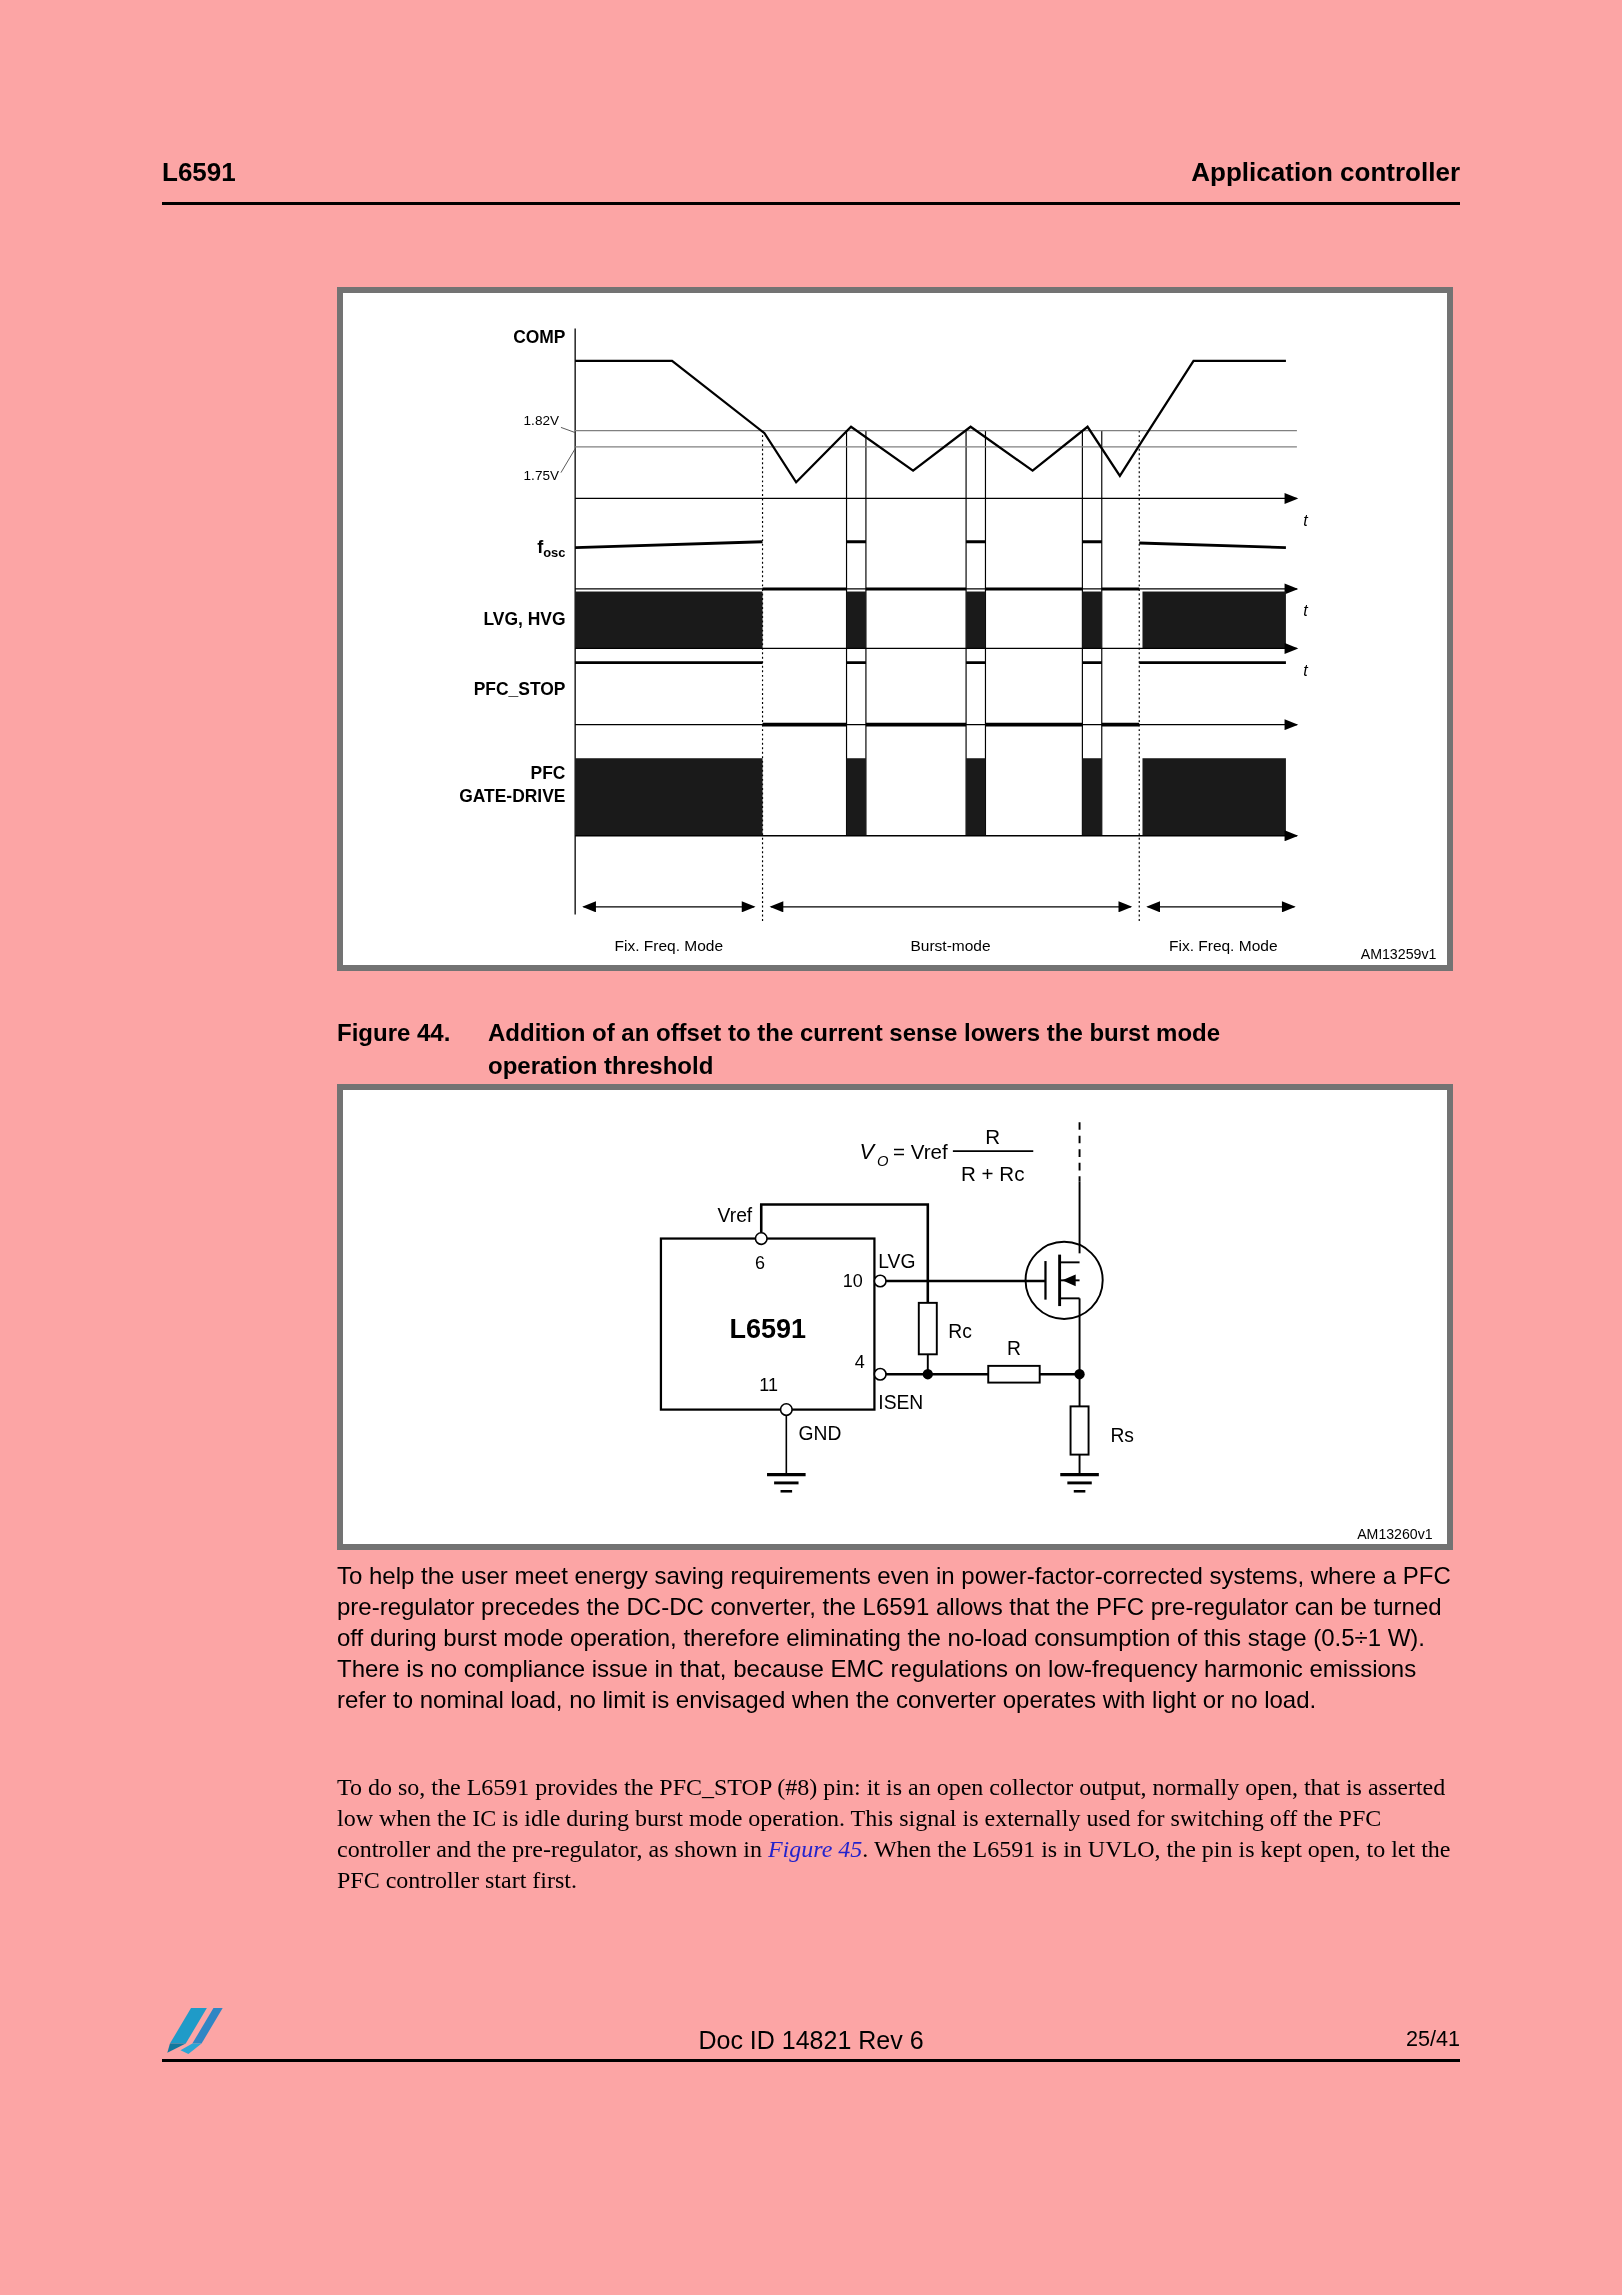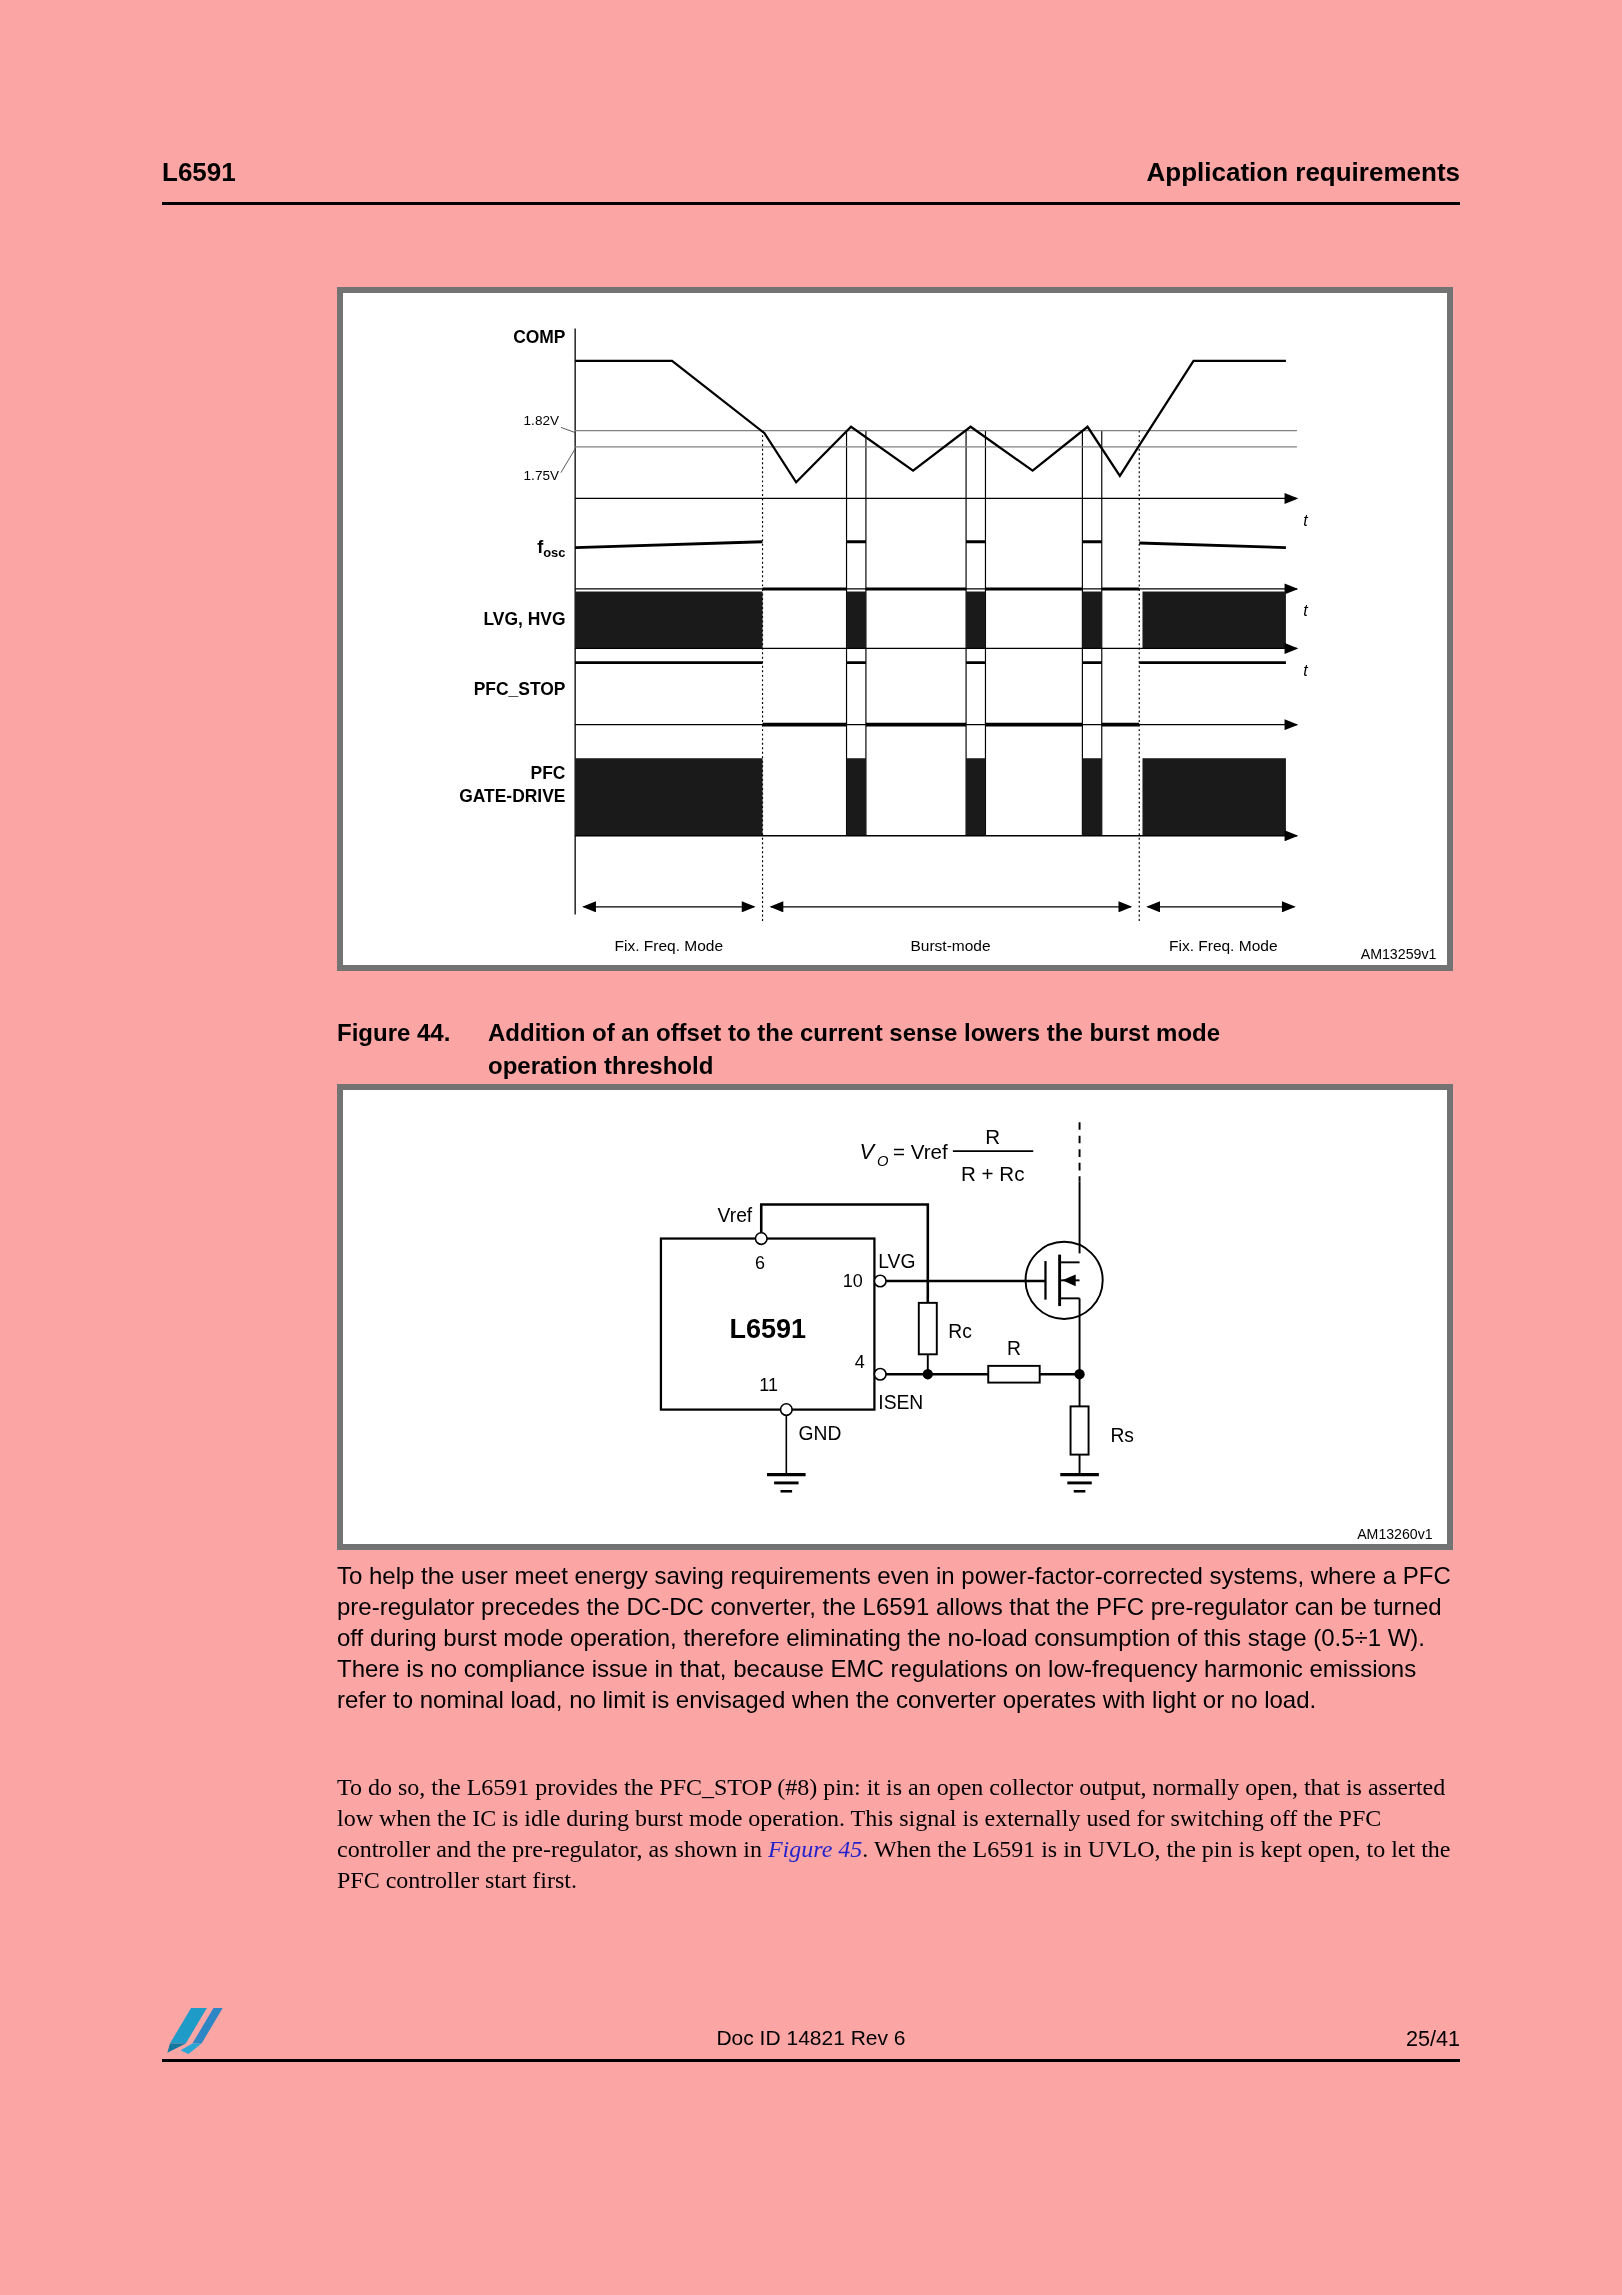--- a/index.html
+++ b/index.html
@@ -15,40 +15,40 @@
   .capline2{margin-left:151px;}
   .fig-frame{position:absolute;left:337px;border:6px solid #737373;background:#fff;box-sizing:border-box;}
   #fig43{top:287px;width:1116px;height:684px;}
   #fig44{top:1084px;width:1116px;height:466px;}
   .fig-frame svg{display:block;width:100%;height:100%;}
   .para{position:absolute;left:337px;width:1114px;font-size:24px;line-height:31px;text-align:left;}
   #para1{top:1560px;}
   #para2{top:1772px;font-family:Liberation Serif, serif;}
   .fig-link{color:#2323cc;font-style:italic;cursor:pointer;}
   .st-logo{position:absolute;left:166px;top:2004px;width:58px;height:55px;}
-  .doc-id{position:absolute;left:0;width:100%;top:2026px;text-align:center;font-size:21px;}
+  .doc-id{position:absolute;left:0;width:100%;top:2026px;text-align:center;font-size:25px;}
   .page-num{position:absolute;right:162px;top:2026px;font-size:21.6px;}
   .footer-rule{position:absolute;left:162px;right:162px;top:2059px;height:3.3px;background:#000;}
   svg text{font-family:"Liberation Sans", sans-serif;}
   .sigtxt{font-weight:bold;font-size:27px;}
   .thrtxt{font-size:21px;}
   .modetxt{font-size:24px;}
   .wmtxt{font-size:22px;}
   .ttxt{font-size:25px;font-style:italic;}
   .circtxt{font-size:30px;}
   .pintxt{font-size:28px;}
 </style>
 </head>
 <body>
 
 <div class="page">
 
   <div class="header">
     <span>L6591</span>
-    <span>Application requirements</span>
+    <span>Application controller</span>
   </div>
   <div class="header-rule"></div>
 
 
   <div class="fig-frame" id="fig43">
     <svg viewBox="0 0 1700 1040">
       <defs>
         <marker id="arr43" viewBox="0 0 10 8" refX="9" refY="4" markerUnits="userSpaceOnUse" markerWidth="24" markerHeight="17" orient="auto-start-reverse">
           <path d="M0,0 L10,4 L0,8 z"></path>
         </marker>

